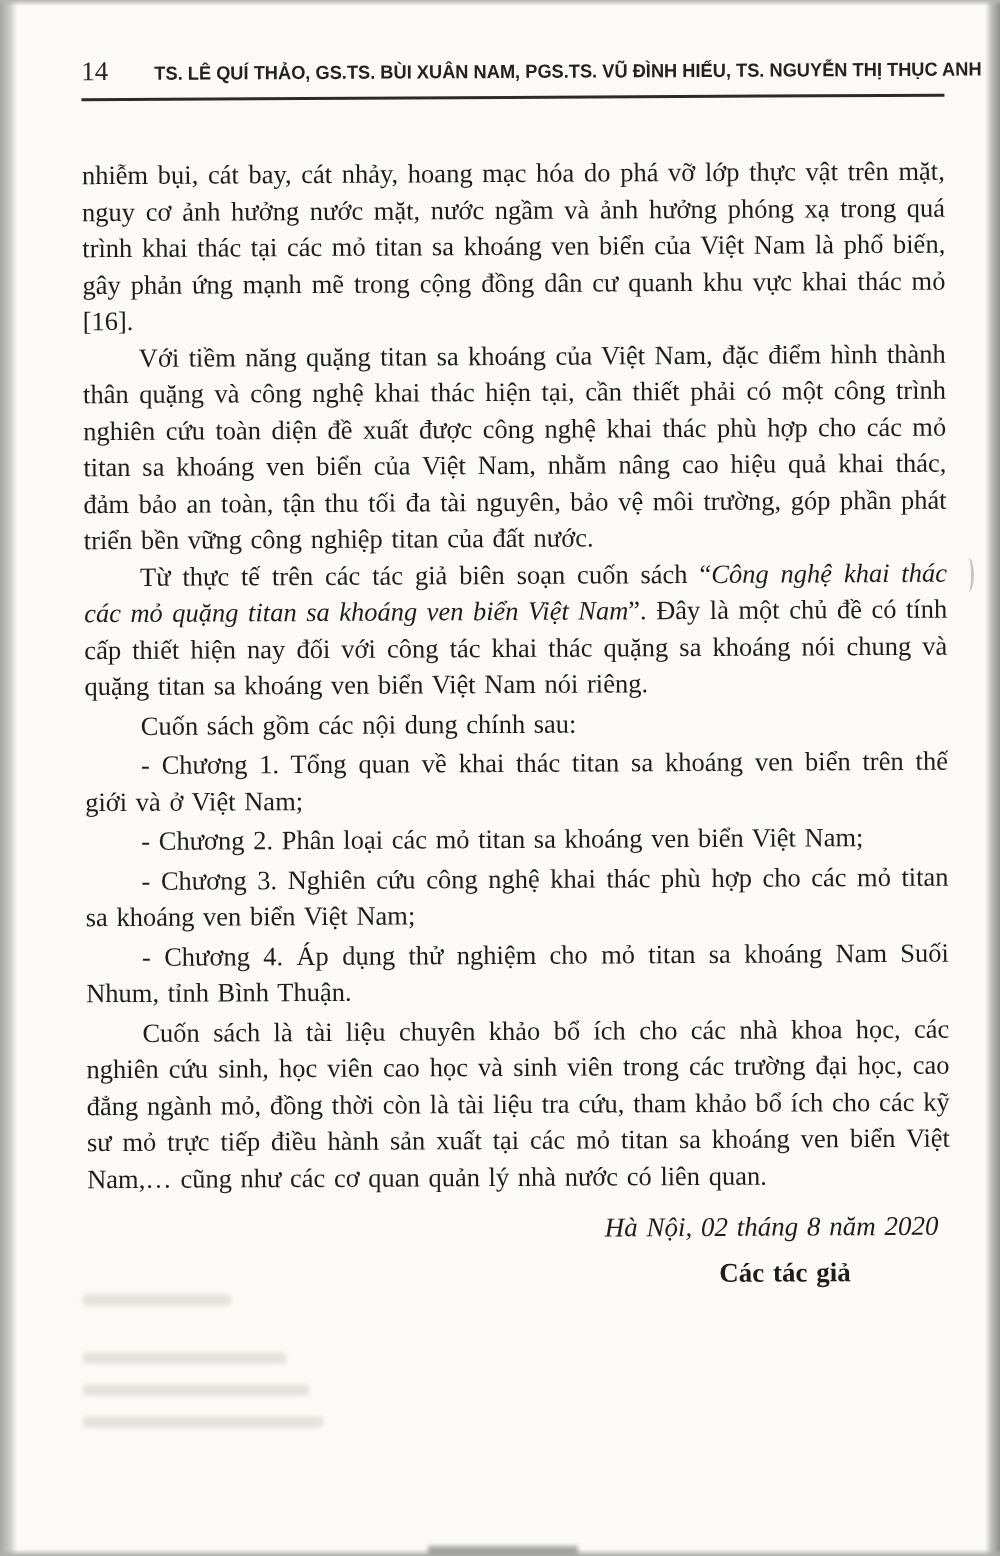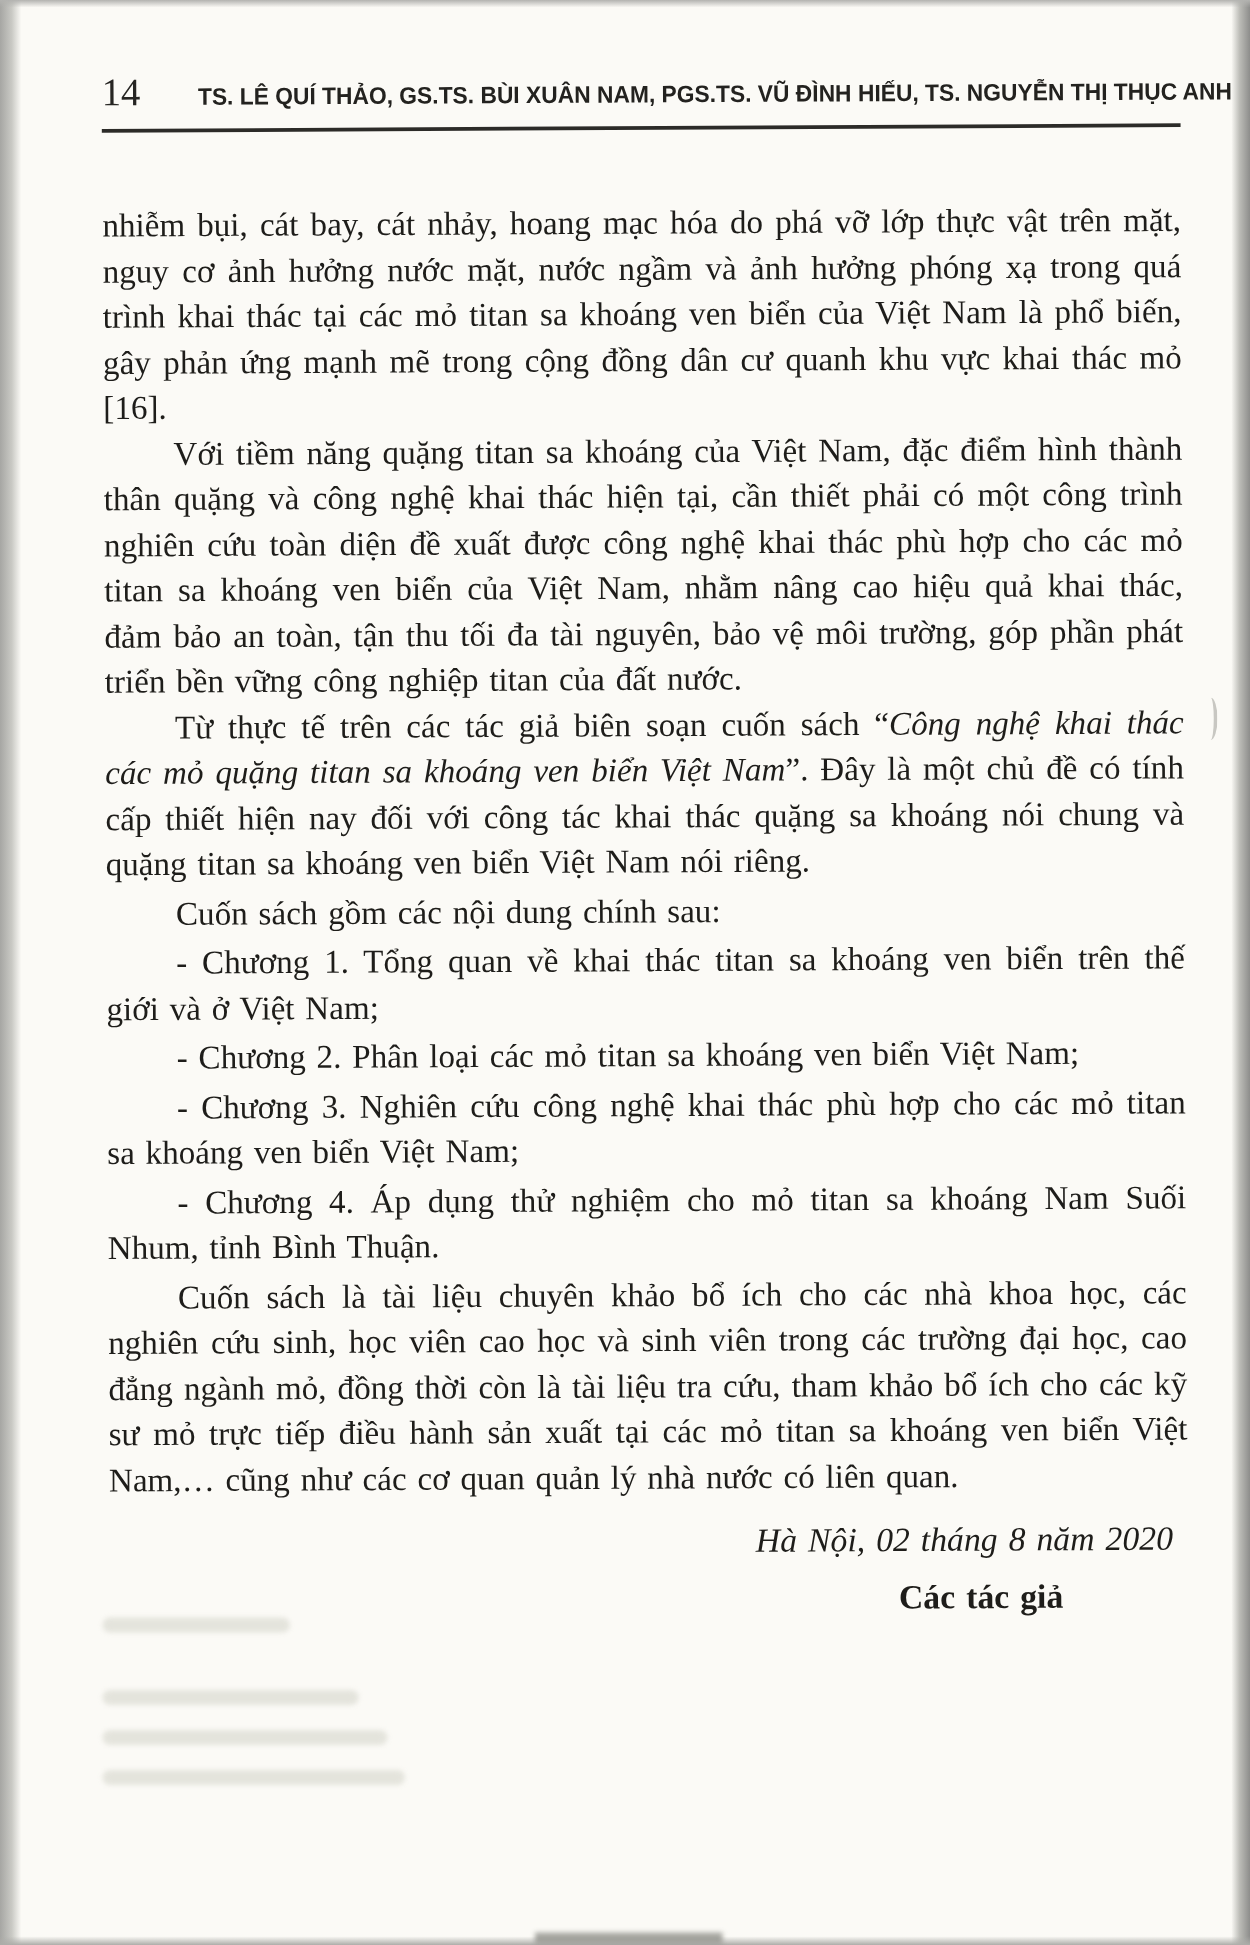--- a/index.html
+++ b/index.html
@@ -40,21 +40,21 @@
     position: absolute; left: 0; top: 0; width: 100%; height: 100%;
     padding: 54px 52px 0 85px;
     box-sizing: border-box;
     transform: rotate(-0.3deg);
     color: #1e1d1a;
   }
   .running-header {
     display: flex; align-items: baseline;
   }
   .pagenum {
-    font-size: 31px; color: #262522; margin-right: 46px; flex: 0 0 auto;
+    font-size: 27px; color: #262522; margin-right: 46px; flex: 0 0 auto;
   }
   .authors-line {
     font-family: "Liberation Sans", "DejaVu Sans", sans-serif;
     font-weight: bold; font-size: 19px; color: #23221f;
     white-space: nowrap; letter-spacing: 0px;
     transform: scaleX(0.96); transform-origin: left center;
   }
   .rule {
     border: none; border-top: 3px solid #2c2b28;
     margin: 11px 0 0 0;

